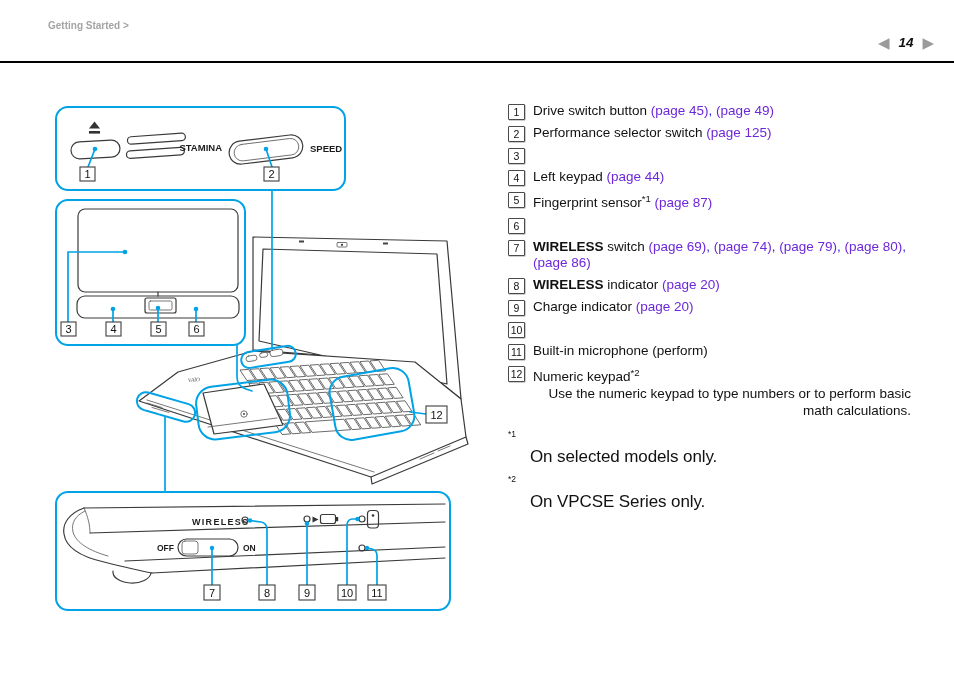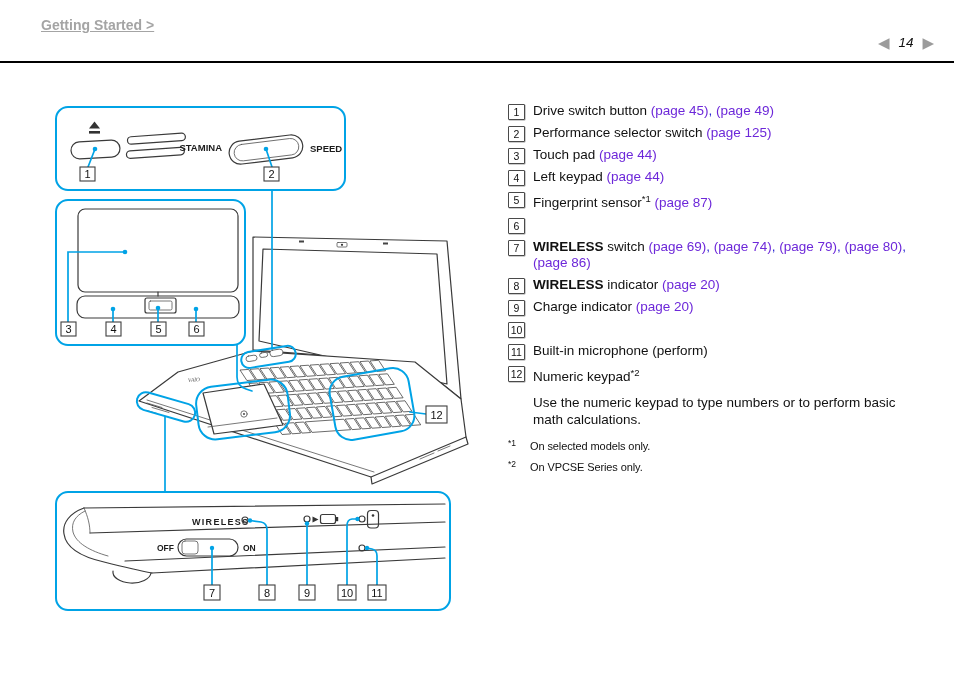--- a/index.html
+++ b/index.html
@@ -3,29 +3,29 @@
 <meta charset="utf-8">
 <style>
   html,body{margin:0;padding:0;}
   body{
     width:954px;height:674px;position:relative;overflow:hidden;
     background:#ffffff;font-family:"Liberation Sans",sans-serif;
     -webkit-font-smoothing:antialiased;
   }
   
   .breadcrumb{
-    position:absolute;left:41px;top:16px;
-    font-size:14px;font-weight:bold;color:#a4a4a4;line-height:19px;text-decoration:underline;
+    position:absolute;left:48px;top:16px;
+    font-size:10px;font-weight:bold;color:#a4a4a4;line-height:19px;
   }
   .pager{
     position:absolute;right:20px;top:35px;
     display:flex;align-items:center;gap:9px;
   }
   .pager .arrow{color:#9b9b9b;font-size:15px;line-height:15px;}
-  .pager .pagenum{font-size:13.5px;font-weight:normal;font-style:italic;color:#111;}
+  .pager .pagenum{font-size:13.5px;font-weight:bold;font-style:italic;color:#111;}
   .header-rule{
     position:absolute;left:0;top:61px;width:954px;height:2px;background:#000;
   }
   
   .diagram-svg{position:absolute;left:0;top:0;}
   .ln{stroke:#3a3a3a;fill:none;stroke-width:1.2;stroke-linejoin:round;stroke-linecap:round;}
   .ln-thin{stroke:#555;fill:none;stroke-width:0.8;stroke-linejoin:round;stroke-linecap:round;}
   .fillwhite{fill:#ffffff;}
   .cy{stroke:#00a3e6;fill:none;stroke-width:2px;}
   .cyl{stroke:#00a3e6;fill:none;stroke-width:1.7px;stroke-linecap:round;}
@@ -44,25 +44,25 @@
     flex:0 0 auto;width:15px;height:14px;margin:1px 8px 0 0;
     border:1px solid #4a4a4a;box-shadow:0.5px 0.5px 0 #9a9a9a;border-radius:1px;
     font-size:10.5px;line-height:14px;text-align:center;color:#111;background:#fff;
   }
   .item-text{width:378px;font-size:13.5px;line-height:16.5px;color:#111;}
   .seg-text{color:#111;}
   .seg-bold{color:#111;font-weight:bold;}
   .seg-link{color:#6d28d9;text-decoration:none;cursor:pointer;}
   .seg-sep{color:#2b2bd2;}
   .seg-sup{font-size:9.5px;vertical-align:5px;color:#111;}
-  .item-desc{margin-top:10px;font-size:13.5px;line-height:16.5px;color:#111;}
+  .item-desc{margin-top:1px;font-size:13.5px;line-height:16.5px;color:#111;text-align:right;}
   .footnotes{margin-top:12px;}
   .footnote{display:flex;margin-bottom:9px;}
   .fnmark{flex:0 0 22px;font-size:8.5px;color:#111;position:relative;top:-2px;}
-  .fntext{font-size:11px;color:#111;letter-spacing:-0.1px;}
+  .fntext{font-size:17px;color:#111;letter-spacing:-0.1px;margin-top:16px;}
 </style>
 </head>
 <body>
 
 <div class="breadcrumb">
   <div>Getting Started &gt;</div>
 </div>
 <div class="pager">
   <span class="arrow">◀</span>
   <span class="pagenum">14</span>
@@ -336,21 +336,20 @@
       <div class="legend-item">
         <span class="numbox">1</span>
         <div class="item-text"><span class="seg-text">Drive switch button </span><a class="seg-link">(page 45)</a><span class="seg-sep">, </span><a class="seg-link">(page 49)</a></div>
       </div>
       <div class="legend-item">
         <span class="numbox">2</span>
         <div class="item-text"><span class="seg-text">Performance selector switch </span><a class="seg-link">(page 125)</a></div>
       </div>
       <div class="legend-item">
         <span class="numbox">3</span>
-        <div class="item-text"><span class="seg-text">Touch pad </span><a class="seg-link">(page 44)</a></div>
       </div>
       <div class="legend-item">
         <span class="numbox">4</span>
         <div class="item-text"><span class="seg-text">Left keypad </span><a class="seg-link">(page 44)</a></div>
       </div>
       <div class="legend-item">
         <span class="numbox">5</span>
         <div class="item-text"><span class="seg-text">Fingerprint sensor</span><span class="seg-sup">*1</span><span class="seg-text"> </span><a class="seg-link">(page 87)</a></div>
       </div>
       <div class="legend-item">

